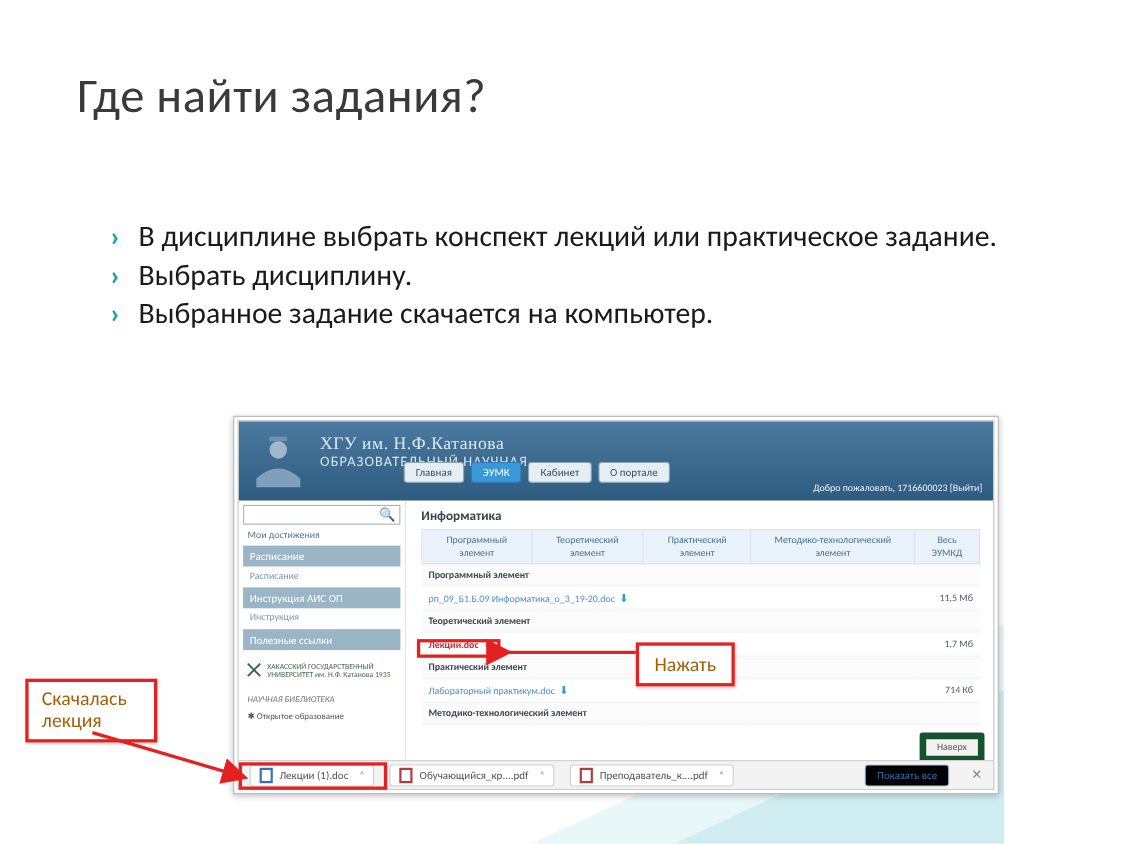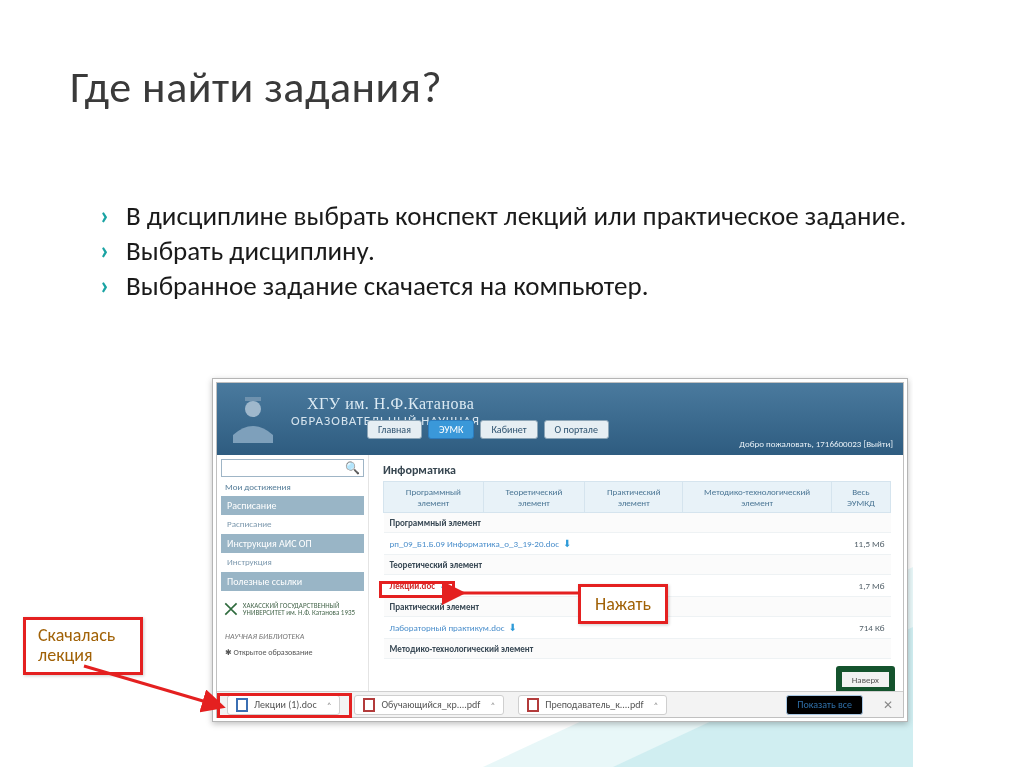--- a/index.html
+++ b/index.html
@@ -12,21 +12,21 @@
   .bullets li { list-style: none; position: relative; padding-left: 26px; margin-bottom: 4px; }
   .bullets li::before { content: "›"; position: absolute; left: 0; top: 1px; color: #1aa3a3; font-size: 26px; font-weight: 700; }
 
   
   .shot-wrap { position: absolute; left: 212px; top: 378px; width: 696px; height: 344px; border: 1px solid #b5b5b5; background: #fff; box-shadow: 0 2px 6px rgba(0,0,0,0.25); }
   .shot-inner { position: absolute; inset: 3px; border: 1px solid #c0c0c0; background: #fff; overflow: hidden; }
 
   .portal-header { height: 72px; background: linear-gradient(#4a7a9e,#2e5c80); position: relative; color: #d5e6f2; }
   .portal-logo { position: absolute; left: 6px; top: 4px; width: 60px; height: 60px; }
   .portal-logo svg { width: 60px; height: 60px; }
-  .portal-title1 { position: absolute; left: 74px; top: 12px; font-family: "Times New Roman", serif; font-size: 16px; color: #dceaf3; letter-spacing: 0.5px; margin-left: 16px; }
+  .portal-title1 { position: absolute; left: 74px; top: 12px; font-family: "Times New Roman", serif; font-size: 16px; color: #dceaf3; letter-spacing: 0.5px; }
   .portal-title2 { position: absolute; left: 74px; top: 30px; font-size: 13px; color: #d6e4ee; letter-spacing: 1px; }
   .menu-row { position: absolute; left: 150px; bottom: 16px; display: flex; gap: 6px; }
   .menu-btn { font-size: 10px; background: #e6eef3; color: #2f5370; border: 1px solid #8ca5b7; border-radius: 3px; padding: 2px 10px; }
   .menu-btn.active { background: #3a98d9; color: #fff; border-color: #2b7bbd; }
   .welcome { position: absolute; right: 10px; bottom: 6px; font-size: 9px; color: #e8f1f7; }
 
   .body-row { display: flex; height: 242px; }
 
   .sidebar { width: 152px; background: #fff; border-right: 1px solid #e4e4e4; padding: 4px; font-size: 10px; color: #4d6e86; }
   .searchbox { width: 100%; height: 18px; border: 1px solid #9fb5c6; margin-bottom: 4px; position: relative; }

